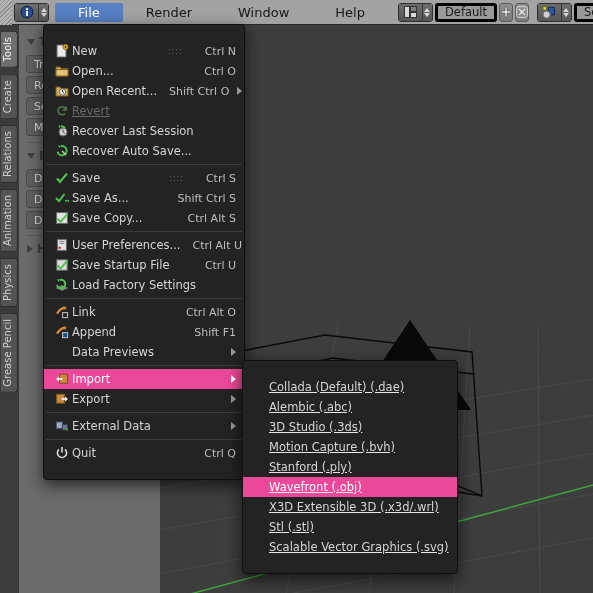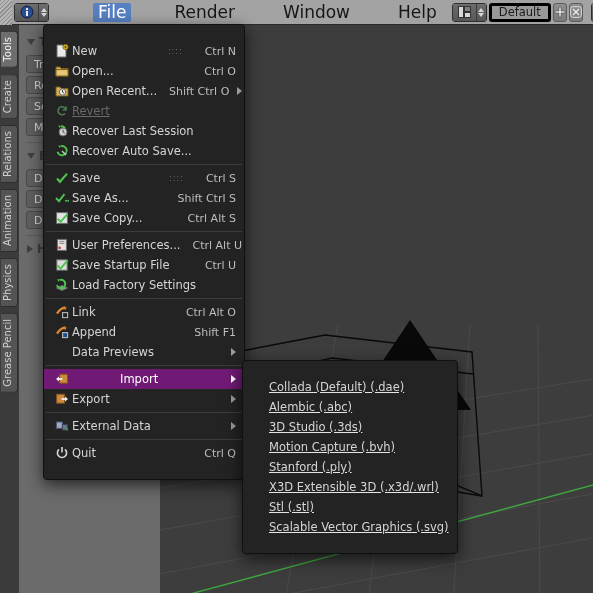--- a/index.html
+++ b/index.html
@@ -48,23 +48,23 @@
   }
   .spin i {
     display: block; width: 0; height: 0;
     border-left: 3px solid transparent; border-right: 3px solid transparent;
   }
   .spin i.up { border-bottom: 4px solid #d6d6d6; }
   .spin i.dn { border-top: 4px solid #d6d6d6; }
 
   .menu-strip { display: flex; align-items: center; height: 25px; margin-left: 4px; }
   .menu-item {
-    padding: 0 5px; height: 19px; line-height: 19px;
-    color: #161616; font-size: 17px; border-radius: 2px;
-    cursor: default; white-space: nowrap; margin-left: 38px;
+    padding: 0 23px; height: 19px; line-height: 19px;
+    color: #161616; font-size: 13px; border-radius: 2px;
+    cursor: default; white-space: nowrap;
   }
   .menu-item.active { background: #5680c2; color: #ffffff; }
 
   .text-field {
     height: 19px; line-height: 18px;
     background: #999999;
     border: 3px solid #000000; border-radius: 3px;
     color: #1b1b1b; padding: 0 7px;
     display: flex; align-items: center;
     font-size: 11.5px;
@@ -142,21 +142,21 @@
   }
   #file-menu { left: 43px; top: 24px; width: 202px; }
   #import-menu { left: 242px; top: 360px; width: 216px; text-decoration: underline; }
 
   .row {
     position: relative; display: flex; align-items: center;
     height: 20px; padding: 0 8px;
     color: #d5d5d5; font-size: 11.5px;
     white-space: nowrap;
   }
-  .row.hl { background: #701a75; color: #ffffff; gap: 48px; }
+  .row.hl { background: #ec4899; color: #ffffff; }
   .row.dim { color: #6a6a6a; text-decoration: underline; }
   .ico {
     width: 20px; flex: none; display: flex; align-items: center; justify-content: center;
     font-size: 12px; line-height: 1;
   }
   .lbl { flex: 1; }
   .acc { color: #bdbdbd; font-size: 11px; padding-left: 12px; }
   .sub-arrow {
     width: 0; height: 0; margin-left: 8px;
     border-top: 4px solid transparent; border-bottom: 4px solid transparent;
@@ -529,18 +529,19 @@
       <span class="acc">Ctrl Q</span>
     </div>
   </div>
 
   <div class="dropdown" id="import-menu">
     <div class="row import-row">Collada (Default) (.dae)</div>
     <div class="row import-row">Alembic (.abc)</div>
     <div class="row import-row">3D Studio (.3ds)</div>
     <div class="row import-row">Motion Capture (.bvh)</div>
     <div class="row import-row">Stanford (.ply)</div>
+    <div class="row import-row hl">Wavefront (.obj)</div>
     <div class="row import-row">X3D Extensible 3D (.x3d/.wrl)</div>
     <div class="row import-row">Stl (.stl)</div>
     <div class="row import-row">Scalable Vector Graphics (.svg)</div>
   </div>
 
 </div>
 
 </body></html>

